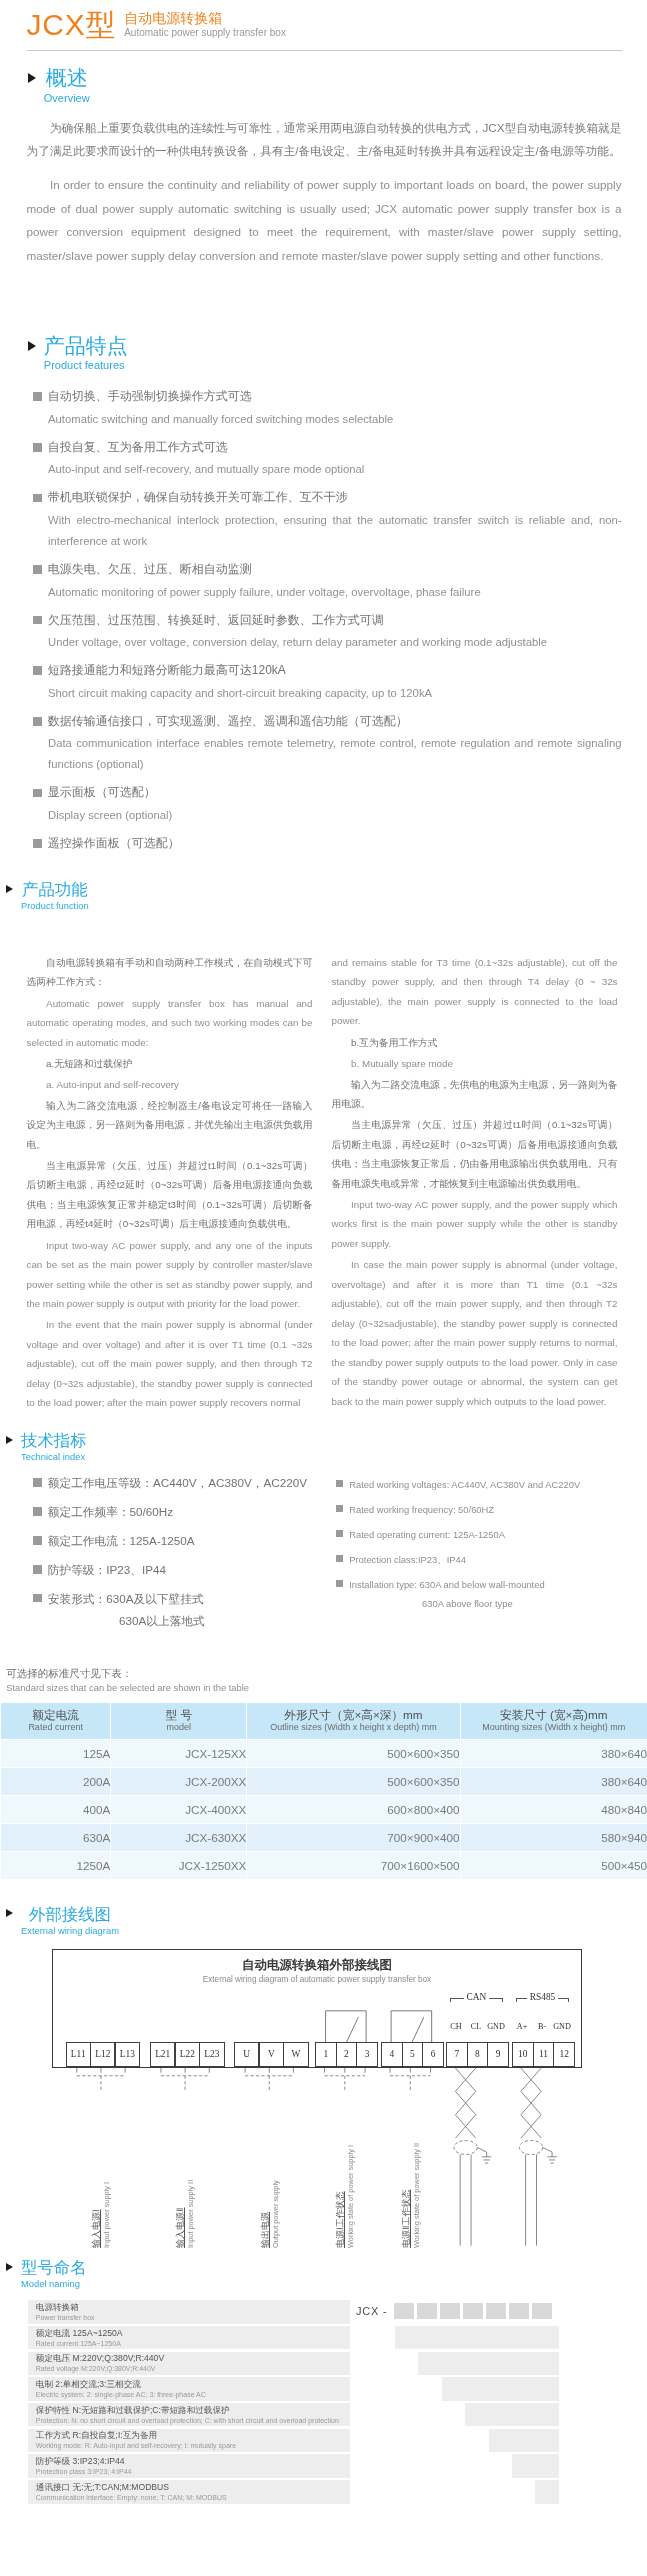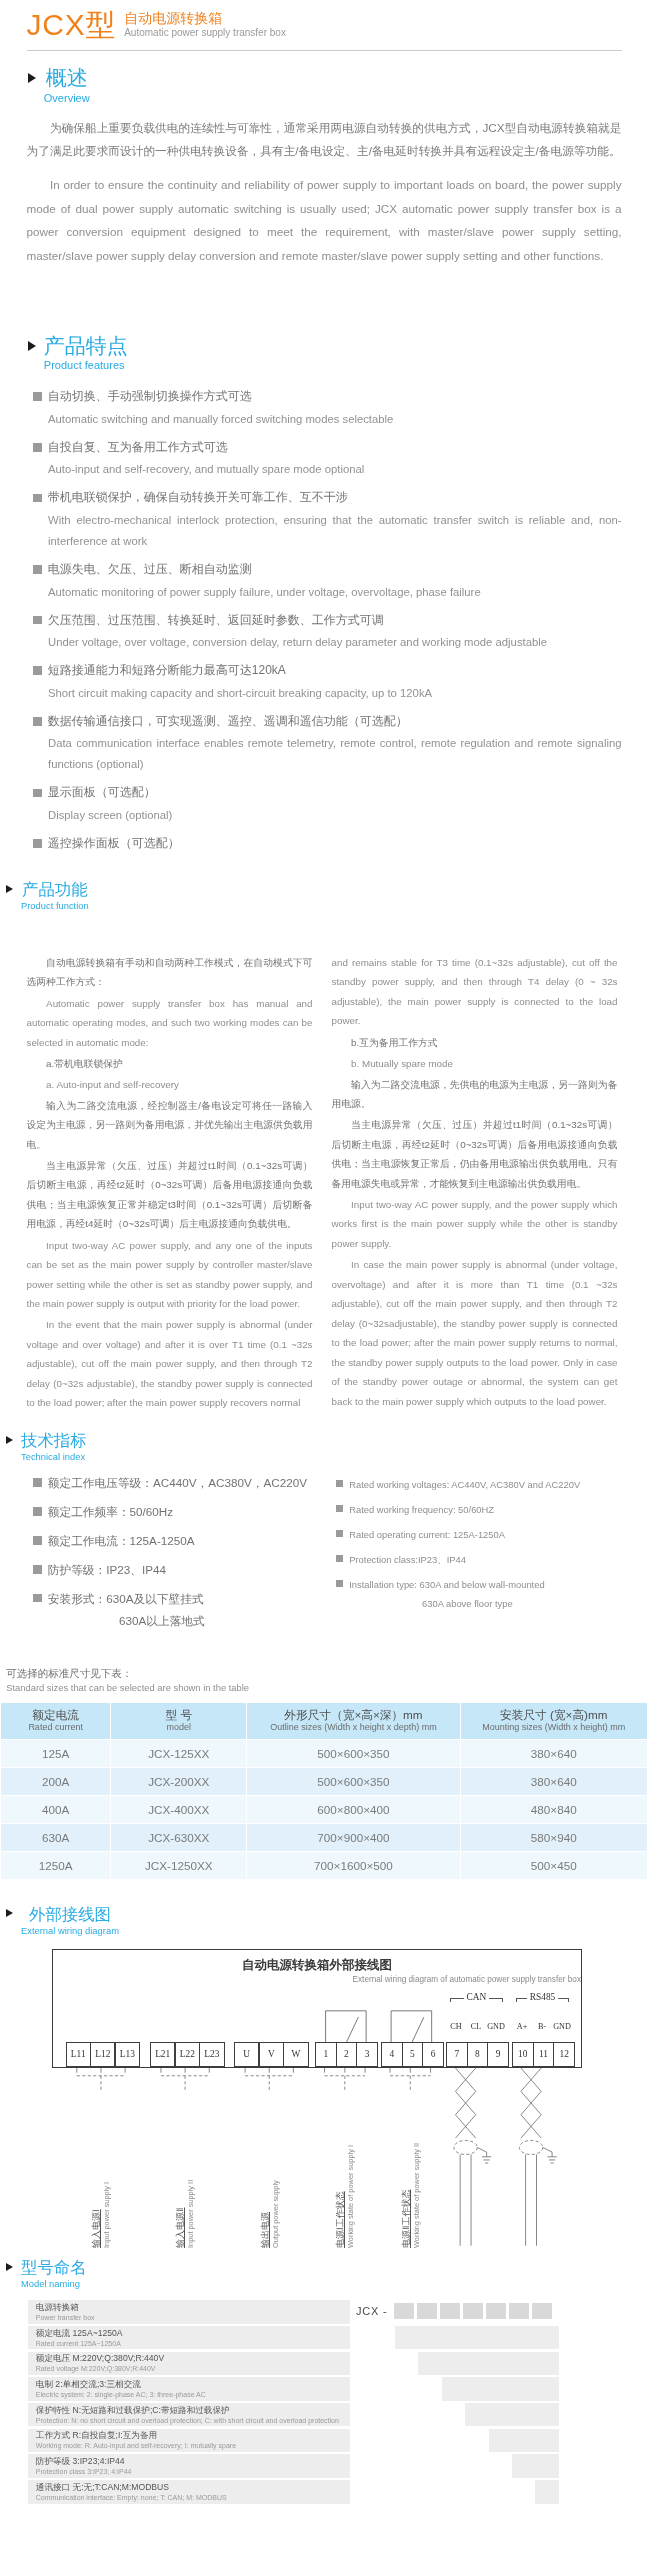--- a/index.html
+++ b/index.html
@@ -51,30 +51,30 @@
   .tcol-r .titem .sq{width:7px;height:7px;margin-top:3.1px;}
   .titem.ind{padding-left:86px;margin-top:-6.2px;}
   
   .sizes-note{margin:23.4px 0 0 6.2px;}
   .sizes-note-zh{color:#6e6e6e;font-size:10.5px;line-height:15px;}
   .sizes-note-en{color:#8f8f8f;font-size:9.4px;line-height:13.3px;}
   table.sizes{width:648px;border-collapse:separate;border-spacing:1.6px;margin-top:7.8px;}
   table.sizes th{background:#c6e7f8;font-weight:normal;padding:3.9px 0 4.7px 0;}
   .th-zh{color:#4f4f4f;font-size:11.7px;line-height:15.6px;}
   .th-en{color:#6d6d6d;font-size:9px;line-height:11.7px;}
-  table.sizes td{text-align:center;color:#7a7a7a;font-size:11.7px;padding:7px 0;}
+  table.sizes td{text-align:right;color:#7a7a7a;font-size:11.7px;padding:7px 0;}
   table.sizes tr:nth-child(odd) td{background:#eff8fd;}
   table.sizes tr:nth-child(even) td{background:#e1f0fa;}
   .c1{width:17%;}.c2{width:21%;}.c3{width:33%;}.c4{width:29%;}
   
   .wirebox{position:relative;width:528px;height:117px;border:1.6px solid #3a3a3a;
            margin:12.5px 0 0 52px;background:#fff;}
   .wire-title-zh{text-align:center;font-family:"Liberation Serif",serif;font-weight:bold;
                  color:#3a3a3a;font-size:12.5px;margin-top:7px;}
-  .wire-title-en{text-align:right;color:#8a8a8a;font-size:8.2px;margin-top:1.6px;}
+  .wire-title-en{text-align:center;color:#8a8a8a;font-size:8.2px;margin-top:1.6px;}
   .tgroup{position:absolute;bottom:0;display:flex;justify-content:space-between;}
   .tcell{border:0.8px solid #3f3f3f;margin-right:-0.8px;height:22.6px;line-height:22.6px;text-align:center;
          font-family:"Liberation Serif",serif;font-size:9.4px;color:#333;background:#fff;}
   .wcell{width:23.4px;}.ncell{width:19.5px;}
   .bk{position:absolute;height:0.8px;background:#555;}
   .bk::before,.bk::after{content:"";position:absolute;top:0;width:0.8px;height:4.7px;background:#555;}
   .bk::before{left:0;}.bk::after{right:0;}
   .bk-label{position:absolute;top:-6.2px;left:50%;transform:translateX(-50%);background:#fff;
             padding:0 3.1px;font-family:"Liberation Serif",serif;font-size:9.4px;color:#333;}
   .pins{position:absolute;display:flex;font-family:"Liberation Serif",serif;font-size:8.2px;color:#333;}
@@ -213,21 +213,21 @@
     <span class="tri"></span>
     <div class="sec-t">
       <div class="sec-zh">产品功能</div>
       <div class="sec-en">Product function</div>
     </div>
   </div>
   <div class="func-cols">
     <div class="fcol">
         <p class="para zh">自动电源转换箱有手动和自动两种工作模式，在自动模式下可选两种工作方式：</p>
         <p class="para en">Automatic power supply transfer box has manual and automatic operating modes, and such two working modes can be selected in automatic mode:</p>
-        <p class="para zh">a.带机电联锁保护</p>
+        <p class="para zh">a.无短路和过载保护</p>
         <p class="para en">a. Auto-input and self-recovery</p>
         <p class="para zh">输入为二路交流电源，经控制器主/备电设定可将任一路输入设定为主电源，另一路则为备用电源，并优先输出主电源供负载用电。</p>
         <p class="para zh">当主电源异常（欠压、过压）并超过t1时间（0.1~32s可调）后切断主电源，再经t2延时（0~32s可调）后备用电源接通向负载供电；当主电源恢复正常并稳定t3时间（0.1~32s可调）后切断备用电源，再经t4延时（0~32s可调）后主电源接通向负载供电。</p>
         <p class="para en">Input two-way AC power supply, and any one of the inputs can be set as the main power supply by controller master/slave power setting while the other is set as standby power supply, and the main power supply is output with priority for the load power.</p>
         <p class="para en">In the event that the main power supply is abnormal (under voltage and over voltage) and after it is over T1 time (0.1 ~32s adjustable), cut off the main power supply, and then through T2 delay (0~32s adjustable), the standby power supply is connected to the load power; after the main power supply recovers normal</p>
       </div>
     <div class="fcol">
         <p class="para en noind">and remains stable for T3 time (0.1~32s adjustable), cut off the standby power supply, and then through T4 delay (0 ~ 32s adjustable), the main power supply is connected to the load power.</p>
         <p class="para zh">b.互为备用工作方式</p>
         <p class="para en">b. Mutually spare mode</p>

